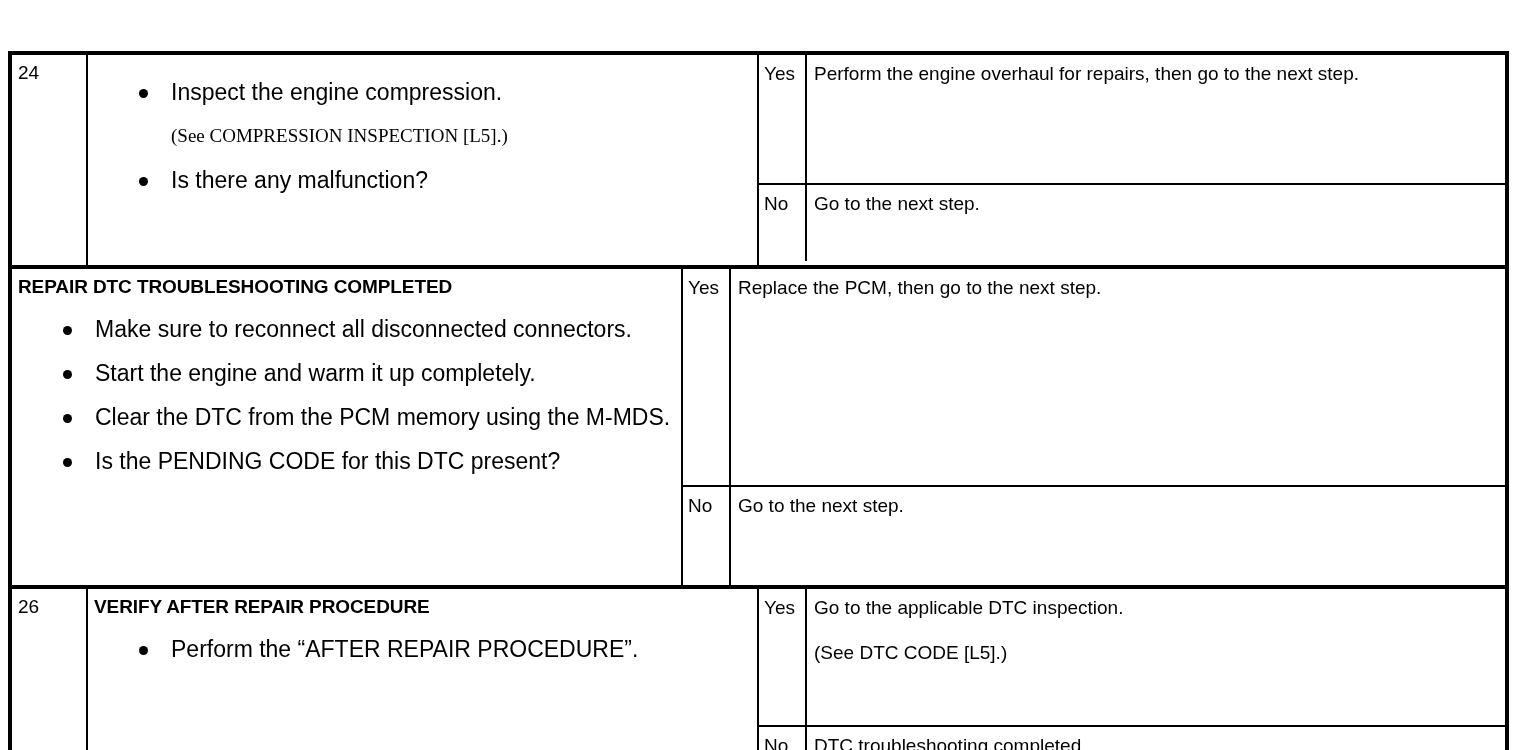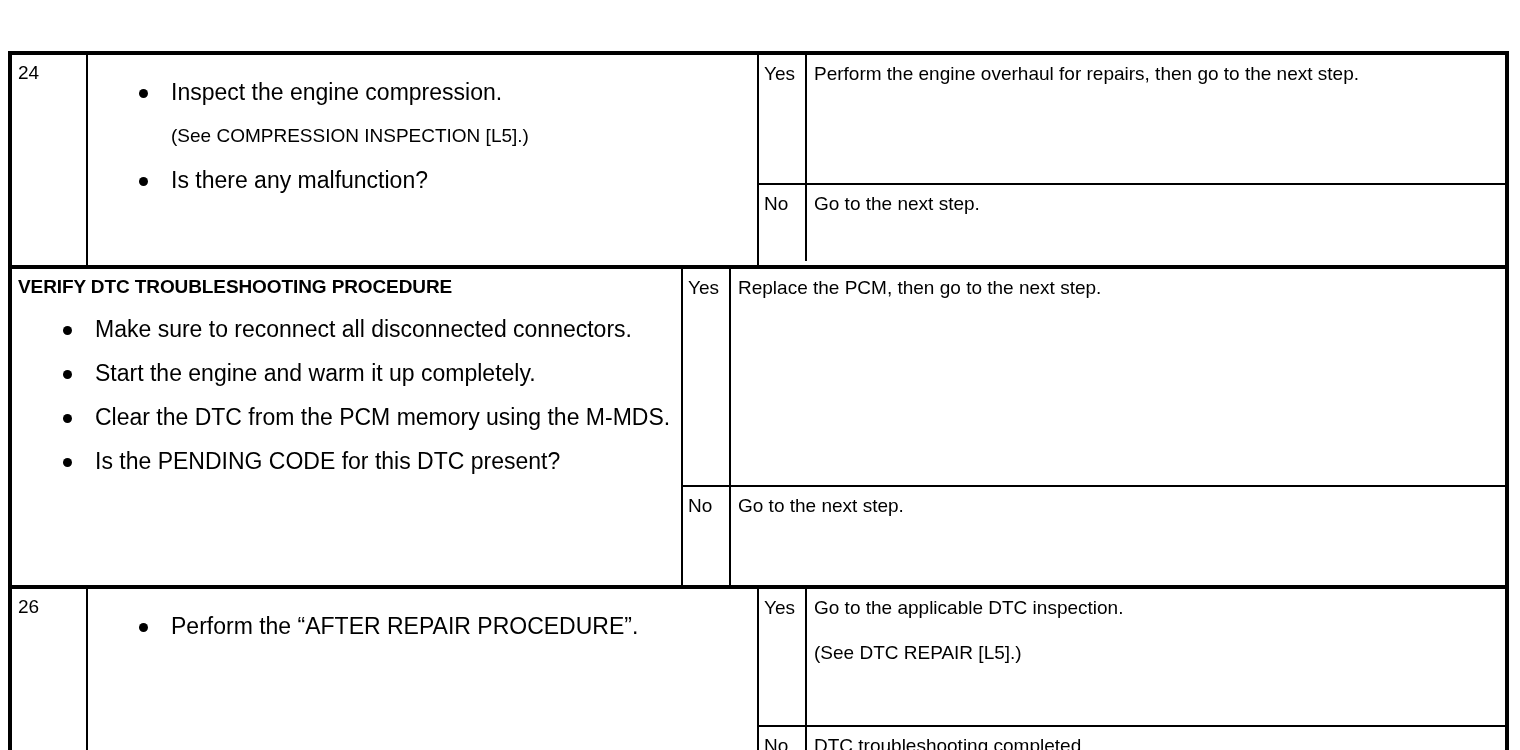--- a/index.html
+++ b/index.html
@@ -96,20 +96,21 @@
     border-radius: 50%;
     background: #000;
   }
 
   
   .note {
     font-size: 19px;
     line-height: 26px;
     padding-left: 77px;
     margin-top: 18px;
+    font-family: Liberation Serif, serif;
   }
 
   
   .gap-lg { height: 50px; }
 
   
   .c-answers {
     flex: 1 1 auto;
     box-sizing: border-box;
     display: flex;
@@ -191,21 +192,21 @@
           <div class="a-text">
             <span>Go to the next step.</span>
           </div>
         </div>
       </div>
     </div>
 
     <div class="row row-25">
 
       <div class="c-action">
-        <div class="action-title">VERIFY DTC TROUBLESHOOTING PROCEDURE</div>
+        <div class="action-title">REPAIR DTC TROUBLESHOOTING COMPLETED</div>
         <ul class="bullets">
           <li>
             <span class="dot"></span>
             <span>Make sure to reconnect all disconnected connectors.</span>
           </li>
           <li>
             <span class="dot"></span>
             <span>Start the engine and warm it up completely.</span>
           </li>
           <li>
@@ -234,35 +235,36 @@
         </div>
       </div>
     </div>
 
     <div class="row row-26">
       <div class="c-step">
         <span>26</span>
       </div>
 
       <div class="c-action">
+        <div class="action-title">VERIFY AFTER REPAIR PROCEDURE</div>
         <ul class="bullets">
           <li>
             <span class="dot"></span>
             <span>Perform the “AFTER REPAIR PROCEDURE”.</span>
           </li>
         </ul>
         <div class="gap-lg"></div>
       </div>
 
       <div class="c-answers">
         <div class="ansrow r26-yes">
           <div class="a-label">Yes</div>
           <div class="a-text">
             <div>Go to the applicable DTC inspection.</div>
-            <div class="sub">(See DTC REPAIR [L5].)</div>
+            <div class="sub">(See DTC CODE [L5].)</div>
           </div>
         </div>
         <div class="ansrow r26-no">
           <div class="a-label">No</div>
           <div class="a-text">
             <span>DTC troubleshooting completed.</span>
           </div>
         </div>
       </div>
     </div>

